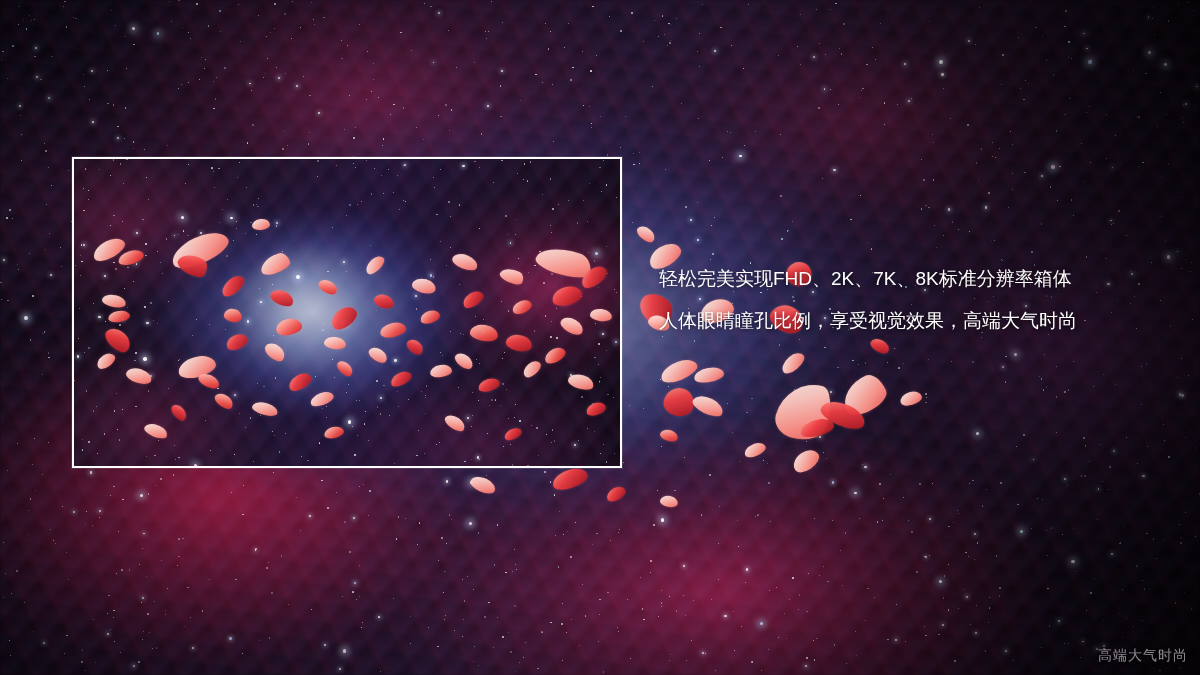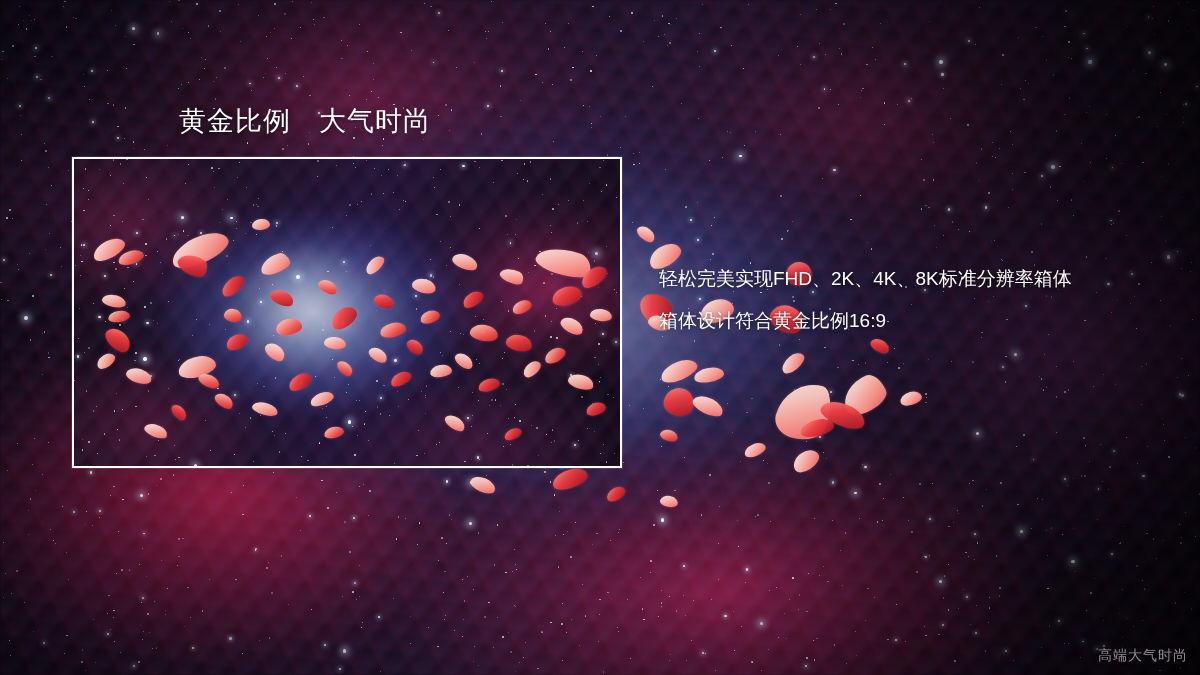--- a/index.html
+++ b/index.html
@@ -1407,21 +1407,20 @@
       <span class="petal pale" style="left:744px;top:444px;width:22px;height:12px;transform:rotate(-22deg);opacity:0.95"></span>
       <span class="petal deep" style="left:870px;top:340px;width:20px;height:12px;transform:rotate(30deg);opacity:0.95"></span>
       <span class="petal pale" style="left:900px;top:392px;width:22px;height:13px;transform:rotate(-16deg);opacity:0.95"></span>
       <span class="petal pale" style="left:636px;top:228px;width:20px;height:12px;transform:rotate(40deg);opacity:0.95"></span>
       <span class="petal deep" style="left:552px;top:470px;width:36px;height:18px;transform:rotate(-18deg);opacity:0.95"></span>
       <span class="petal pale" style="left:470px;top:478px;width:26px;height:14px;transform:rotate(24deg);opacity:0.95"></span>
       <span class="petal deep" style="left:606px;top:488px;width:20px;height:12px;transform:rotate(-28deg);opacity:0.95"></span>
       <span class="petal pale" style="left:660px;top:496px;width:18px;height:11px;transform:rotate(12deg);opacity:0.95"></span>
     </div>
 
-  <div id="title">黄金比例　大气时尚</div>
 
   <div id="framed-panel">
     <div class="panel-inner">
       <div class="panel-neb"></div>
       <div class="panel-wisp"></div>
       <div class="panel-core"></div>
       <div class="starfield" id="panel-stars">
           <span class="star " style="left:271.9px;top:55.8px;width:1.5px;height:1.5px;opacity:0.61;background:#bcd6ff"></span>
           <span class="star " style="left:433.7px;top:151.2px;width:1.6px;height:1.6px;opacity:0.56;background:#ffffff"></span>
           <span class="star " style="left:476.8px;top:161.8px;width:1.1px;height:1.1px;opacity:0.48;background:#ffffff"></span>
@@ -1869,19 +1868,19 @@
           <span class="petal deep" style="left:512px;top:244px;width:20px;height:12px;transform:rotate(-18deg);opacity:0.95"></span>
           <span class="petal pale" style="left:70px;top:266px;width:24px;height:12px;transform:rotate(22deg);opacity:0.95"></span>
           <span class="petal" style="left:250px;top:268px;width:20px;height:11px;transform:rotate(-12deg);opacity:0.95"></span>
           <span class="petal pale" style="left:370px;top:258px;width:22px;height:12px;transform:rotate(34deg);opacity:0.95"></span>
           <span class="petal deep" style="left:430px;top:270px;width:18px;height:10px;transform:rotate(-24deg);opacity:0.95"></span>
         </div>
     </div>
   </div>
 
   <div id="body-text">
-    <div class="body-line">轻松完美实现FHD、2K、4K、8K标准分辨率箱体</div>
-    <div class="body-line">箱体设计符合黄金比例16:9</div>
+    <div class="body-line">轻松完美实现FHD、2K、7K、8K标准分辨率箱体</div>
+    <div class="body-line">人体眼睛瞳孔比例，享受视觉效果，高端大气时尚</div>
   </div>
 
   <div id="watermark">高端大气时尚</div>
 
 </div>
 
 </body></html>

